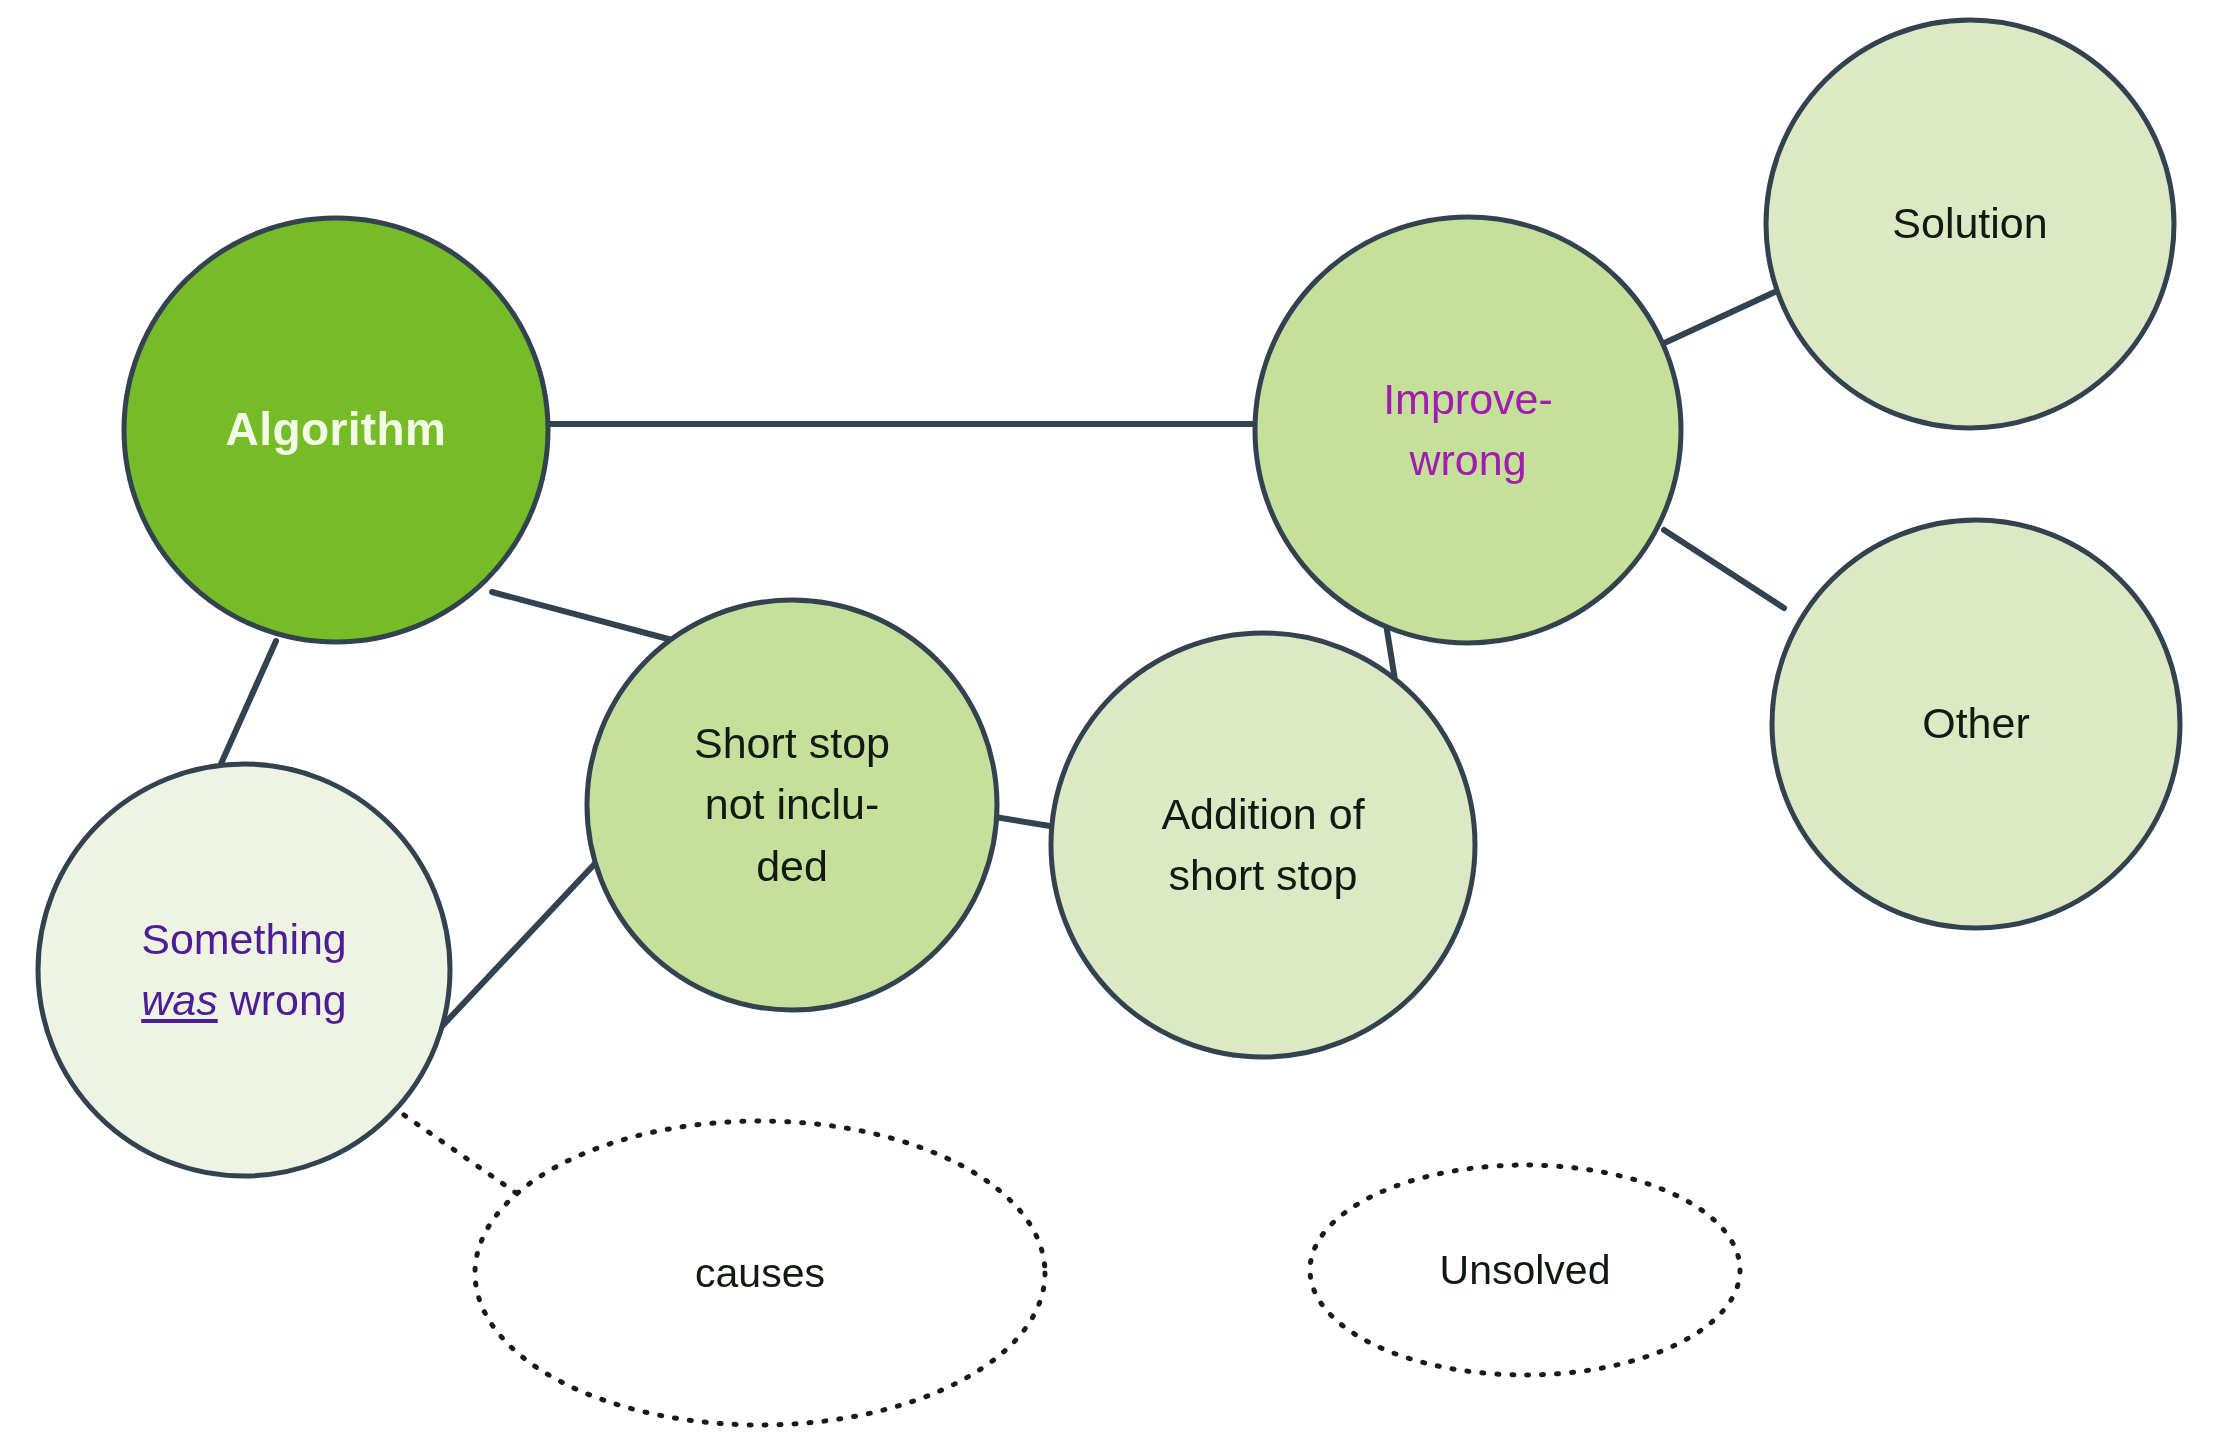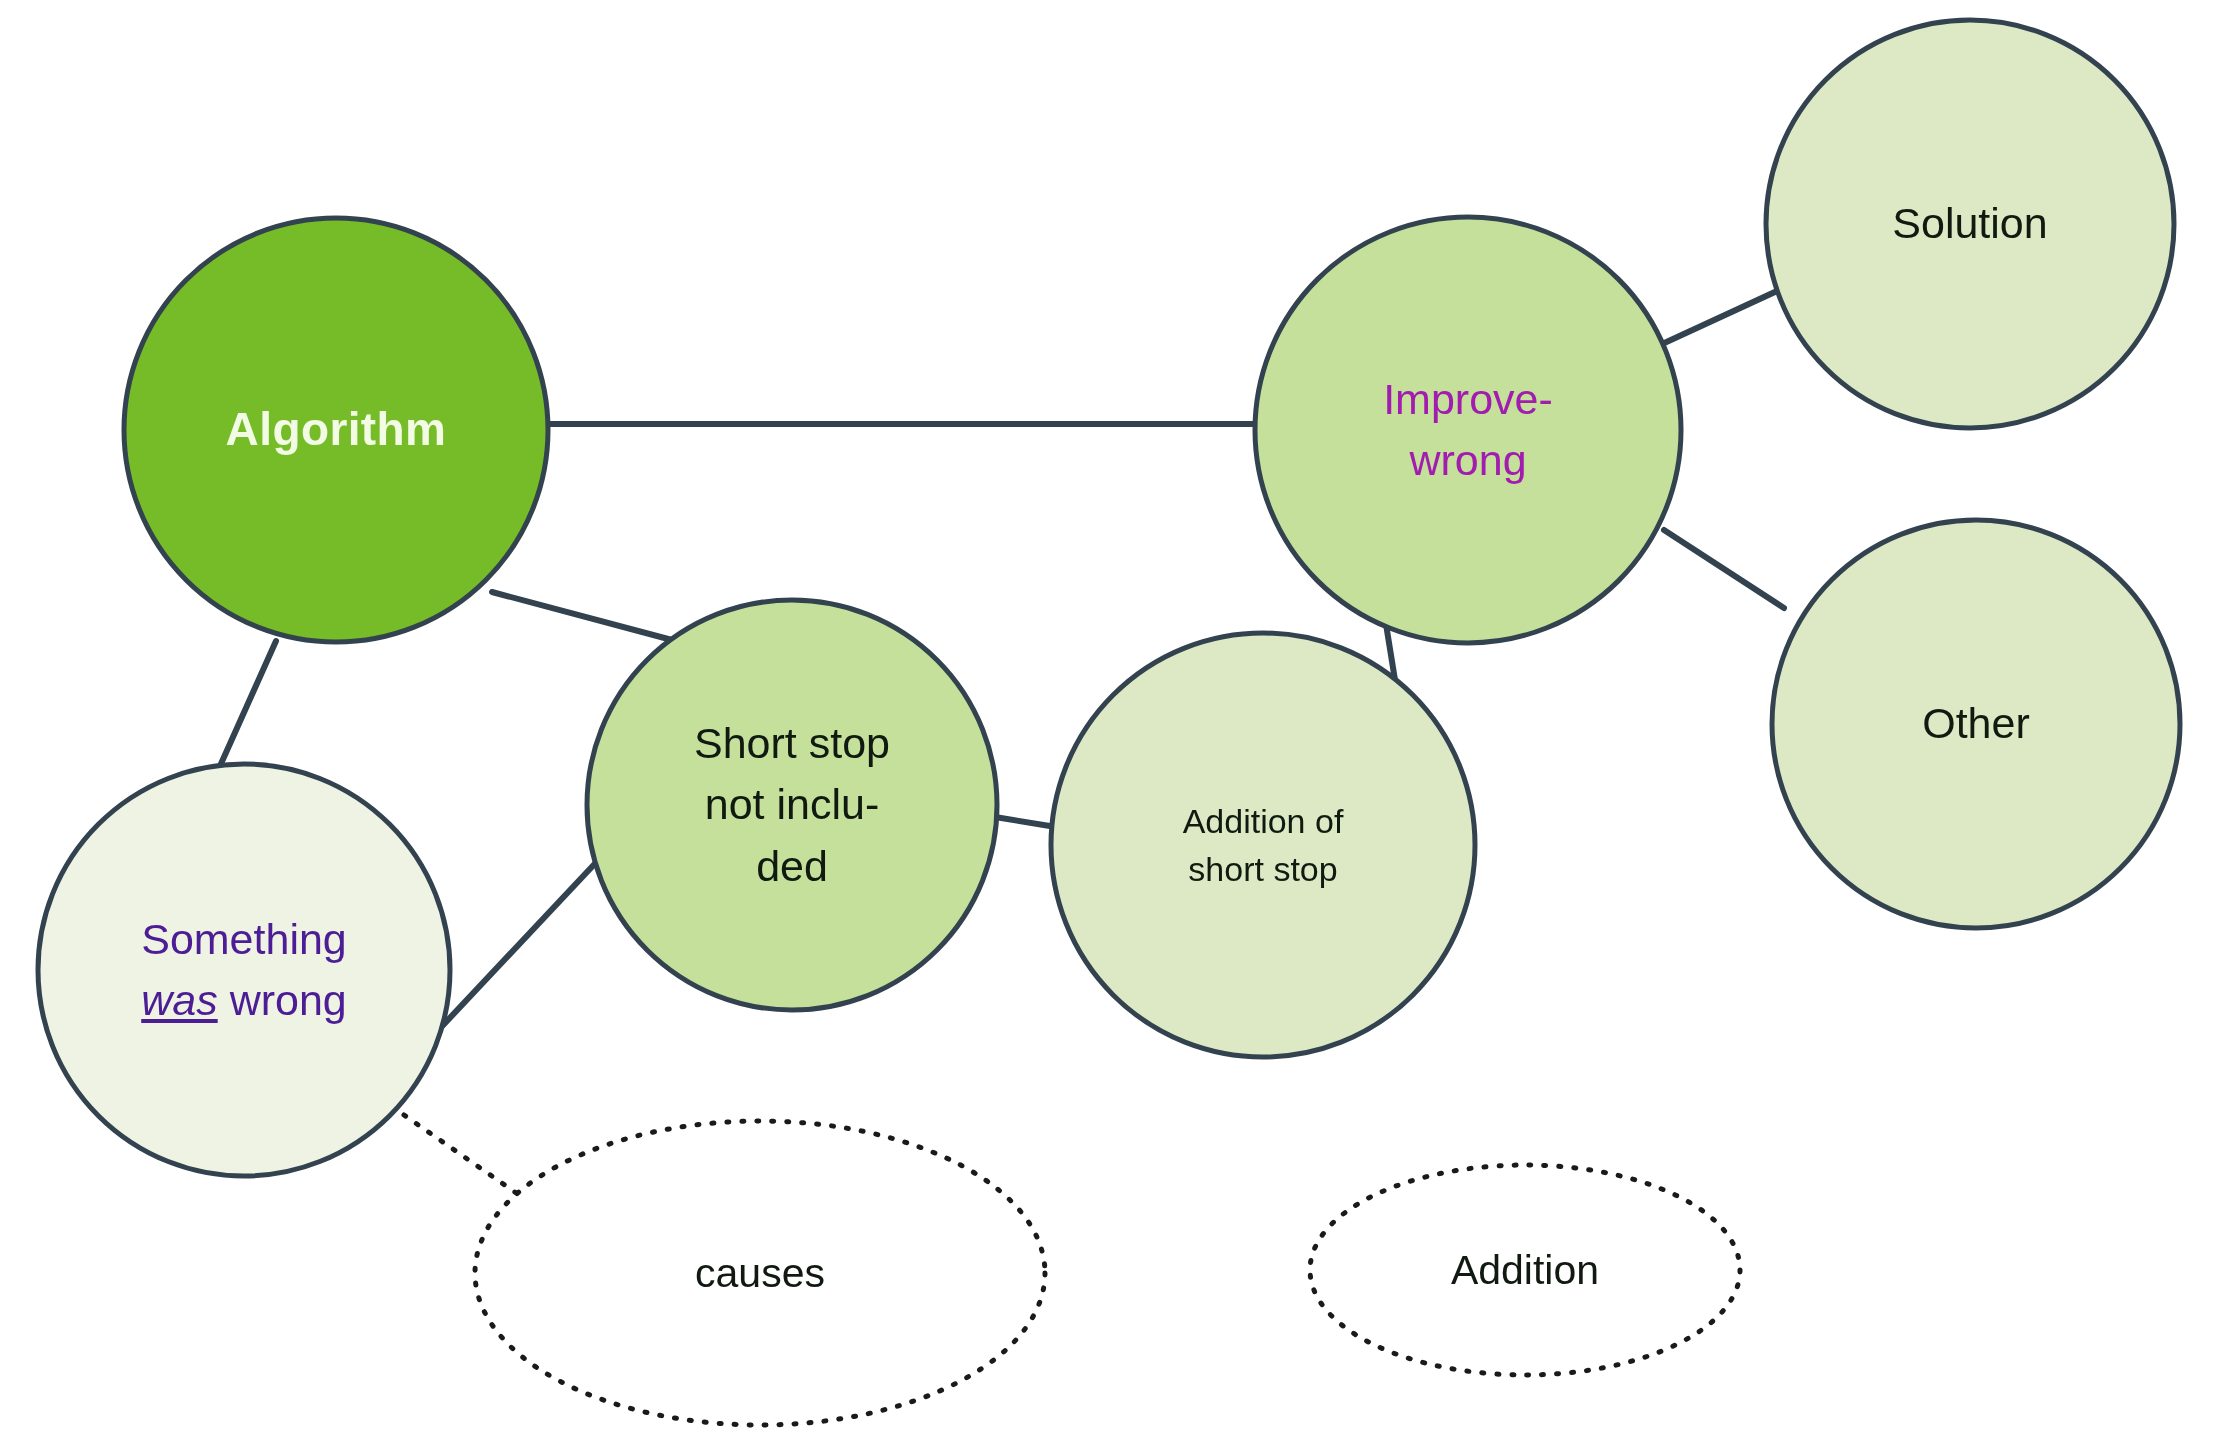--- a/index.html
+++ b/index.html
@@ -101,29 +101,29 @@
         <span class="ln">Solution</span>
       </div>
       <div class="node-label label-good" style="left: 1772px; top: 520px; width: 408px; height: 408px; color: rgb(17, 26, 16); font-size: 43px;">
         <span class="ln">Other</span>
       </div>
       <div class="node-label label-short" style="left: 587px; top: 600px; width: 410px; height: 410px; color: rgb(17, 26, 16); font-size: 43px;">
         <span class="ln">Short stop</span>
         <span class="ln">not inclu-</span>
         <span class="ln">ded</span>
       </div>
-      <div class="node-label label-addition" style="left: 1051px; top: 633px; width: 424px; height: 424px; color: rgb(17, 26, 16); font-size: 34px;">
+      <div class="node-label label-addition" style="left: 1051px; top: 633px; width: 424px; height: 424px; color: rgb(17, 26, 16); font-size: 43px;">
         <span class="ln">Addition of</span>
         <span class="ln">short stop</span>
       </div>
       <div class="node-label label-something" style="left: 38px; top: 764px; width: 412px; height: 412px; color: #4c1d95; font-size: 43px;">
         <span class="ln">Something</span>
         <span class="ln"><span class="em-underline">was</span> wrong</span>
       </div>
       <div class="node-label label-other" style="left: 475px; top: 1121px; width: 570px; height: 304px; color: rgb(17, 26, 16); font-size: 41px;">
         <span class="ln">causes</span>
       </div>
       <div class="node-label label-unsolved" style="left: 1310px; top: 1165px; width: 430px; height: 210px; color: rgb(17, 26, 16); font-size: 41px;">
-        <span class="ln">Addition</span>
+        <span class="ln">Unsolved</span>
       </div>
     </div>
 
 </div>
 
 </body></html>

